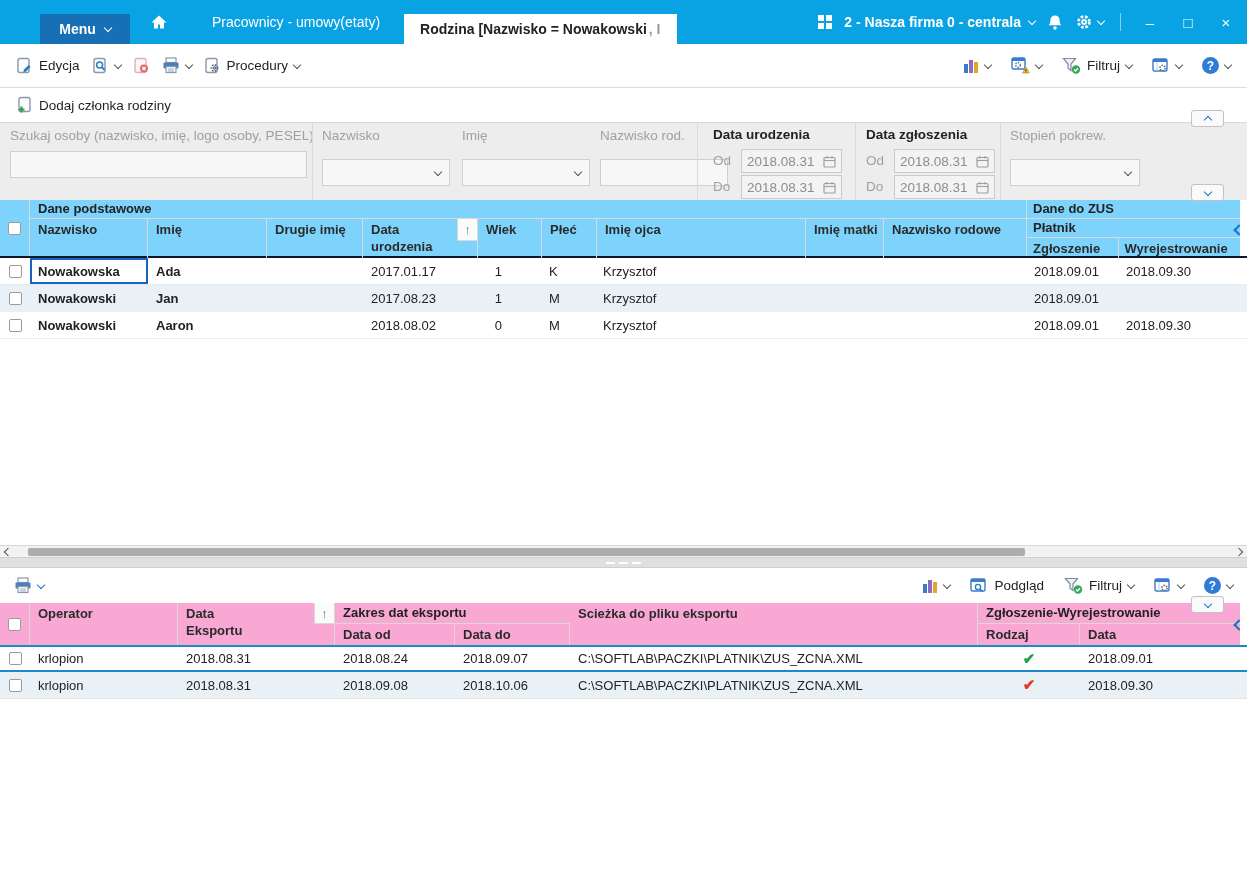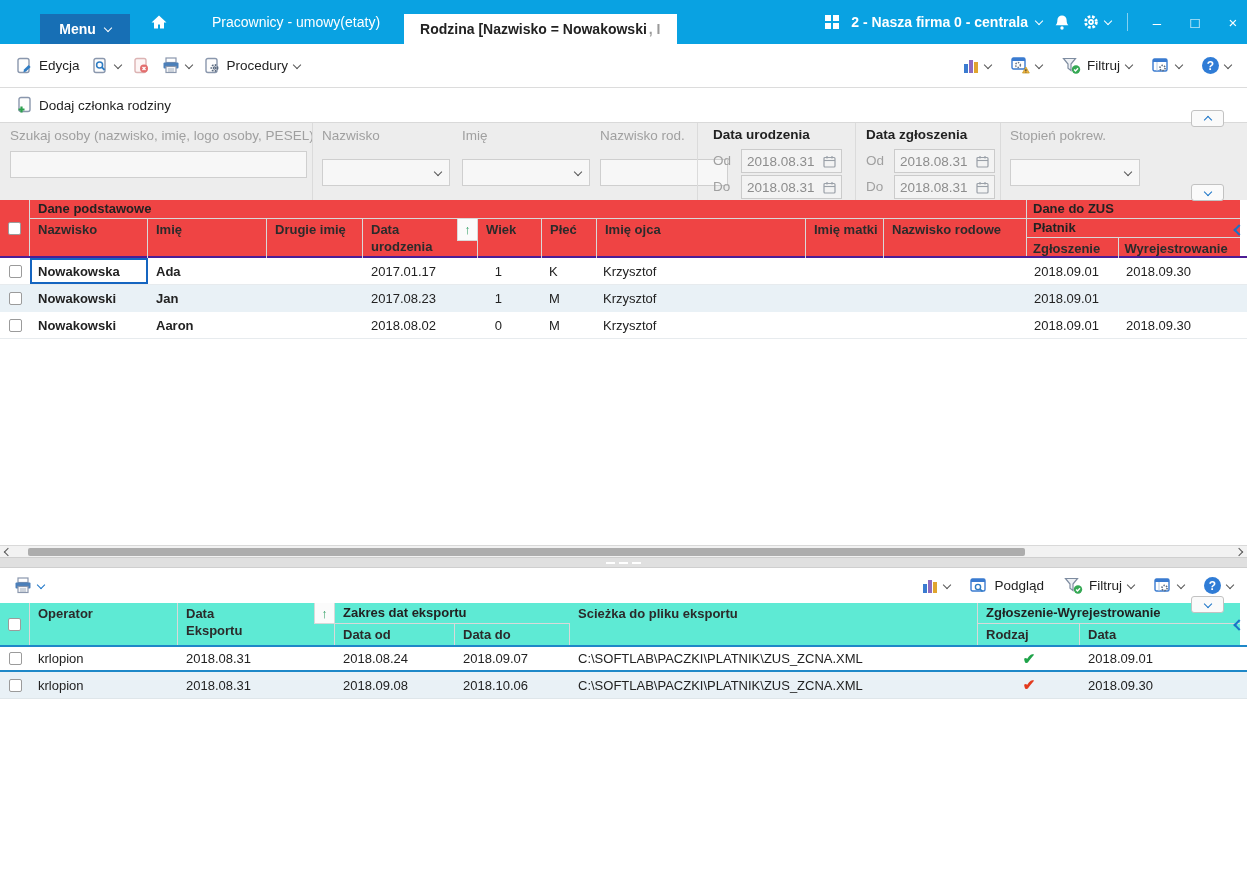--- a/index.html
+++ b/index.html
@@ -9,21 +9,21 @@
   .abs{position:absolute}
 
   
   .topbar{height:44px;background:#09a2e2;display:flex;align-items:stretch;position:relative}
   .menu-btn{margin-left:40px;margin-top:14px;width:90px;background:#176fb5;color:#fff;font-weight:bold;
     font-size:14px;display:flex;align-items:center;justify-content:center;gap:9px;cursor:pointer}
   .home-btn{width:58px;display:flex;align-items:center;justify-content:center}
   .toptab{display:flex;align-items:center;padding:0 24px;color:#fff;font-size:14px;cursor:pointer}
   .toptab.active{margin-top:14px;background:#fff;color:#222;font-weight:bold;padding:0 16px}
   .toptab .trunc{color:#9a9a9a;font-weight:bold;margin-left:2px}
-  .top-right{margin-left:auto;display:flex;align-items:center;gap:12px;padding-right:1px;color:#fff}
+  .top-right{margin-left:auto;display:flex;align-items:center;gap:12px;padding-right:8px;color:#fff}
   .company{font-weight:bold;font-size:14px;display:flex;align-items:center;gap:8px}
   .grid-ic{display:grid;grid-template-columns:6px 6px;grid-gap:2px}
   .grid-ic span{width:6px;height:6px;background:#fff}
   .winbtn{width:26px;text-align:center;font-size:15px;cursor:pointer;color:#fff}
   .vdiv{width:1px;height:18px;background:rgba(255,255,255,.5);margin:0 4px}
 
   
   .cv,.cu,.cl,.cr{display:inline-block;width:6px;height:6px;border-right:1.6px solid;border-bottom:1.6px solid}
   .cv{transform:rotate(45deg);margin-top:-2px}
   .cu{transform:rotate(-135deg);margin-top:3px}
@@ -41,21 +41,21 @@
   .filterbar{height:78px;background:#ededed;border-top:1px solid #d9d9d9;position:relative;font-size:13.5px}
   .flabel{color:#a0a0a0}
   .flabel-dark{color:#222;font-weight:bold}
   .vline{width:1px;background:#dbdbdb;top:0;bottom:0}
   .finput{background:#f7f7f7;border:1px solid #cfcfcf;height:27px;font-size:13px;color:#444;padding:0 6px;font-family:"Liberation Sans",sans-serif}
   .fselect{background:#f7f7f7;border:1px solid #cfcfcf;height:27px;display:flex;align-items:center;justify-content:flex-end;padding-right:8px;cursor:pointer}
   .fdate{background:#f3f3f3;border:1px solid #cbcbcb;height:24px;display:flex;align-items:center;justify-content:space-between;padding:0 5px;color:#8d8d8d;cursor:pointer}
   .collapse-btn{width:33px;height:17px;background:#fafafa;border:1px solid #c2c2c2;border-radius:3px;display:flex;align-items:center;justify-content:center;cursor:pointer;z-index:5}
 
   
-  .thead{background:#ef4444;display:flex;border-bottom:2px solid #4c1d95}
+  .thead{background:#7dd3fc;display:flex;border-bottom:2px solid #0f172a}
   .hc{border-right:1px solid #d9d9d9;font-weight:bold;color:#2b2b2b;padding:2px 0 0 8px;position:relative;line-height:17px}
   .grprow{height:19px;border-bottom:1px solid #d9d9d9;font-weight:bold;padding-left:8px;line-height:18px}
   .ccb{display:flex;align-items:center;justify-content:center}
   .cbx{width:13px;height:13px;border:1px solid #9b9b9b;background:#fff;border-radius:2px;cursor:pointer}
   .row{display:flex;align-items:stretch;height:27px}
   .c{display:flex;align-items:center;padding-left:8px;overflow:hidden;white-space:nowrap}
   .alt{background:#e9f1f6}
   .sortbox{position:absolute;right:0;top:0;width:20px;height:22px;border-left:1px solid #d9d9d9;border-bottom:1px solid #d9d9d9;
     background:#fbfbfb;color:#2f9e62;font-weight:bold;display:flex;align-items:center;justify-content:center;cursor:pointer}
   .focus-cell{box-shadow:inset 0 0 0 2px #1565c0;background:#fff}
@@ -78,21 +78,21 @@
 
   
   .hscroll{height:12px;background:#f2f2f2;border-top:1px solid #d9d9d9;position:relative}
   .hthumb{position:absolute;left:28px;top:2px;width:997px;height:8px;background:#adadad;border-radius:2px;cursor:pointer}
   .splitter{height:11px;background:#e0e0e0;border-top:1px solid #cfcfcf;border-bottom:1px solid #cfcfcf;
     display:flex;align-items:center;justify-content:center;gap:4px;cursor:row-resize}
   .splitter i{width:9px;height:2px;background:#fff;display:block}
 
   .toolbar3{height:35px;background:#fff;display:flex;align-items:center;padding:16px 8px;position:relative}
 
-  .thead2{background:#5eead4;display:flex}
+  .thead2{background:#f9a8d4;display:flex}
   .selrow{border-top:2px solid #1e88c8;border-bottom:2px solid #1e88c8;background:#fff}
   .t2-spacer{height:139px;background:#fff}
 
   
   .bottombar{height:35px;background:#ededed;border-top:1px solid #d4d4d4;display:flex;align-items:center;padding:0 8px;gap:8px}
   .btab{height:26px;background:#fff;border:1px solid #b8b8b8;border-radius:3px;display:flex;align-items:center;
     padding:0 14px;color:#5a5a5a;font-size:13.5px;cursor:pointer;white-space:nowrap}
   .btab.active{border:2px solid #1a73c7;color:#1a73c7;font-weight:bold}
 
   .help-ic{width:17px;height:17px;border-radius:50%;background:#2f7cd6;color:#fff;font-weight:bold;font-size:12px;

